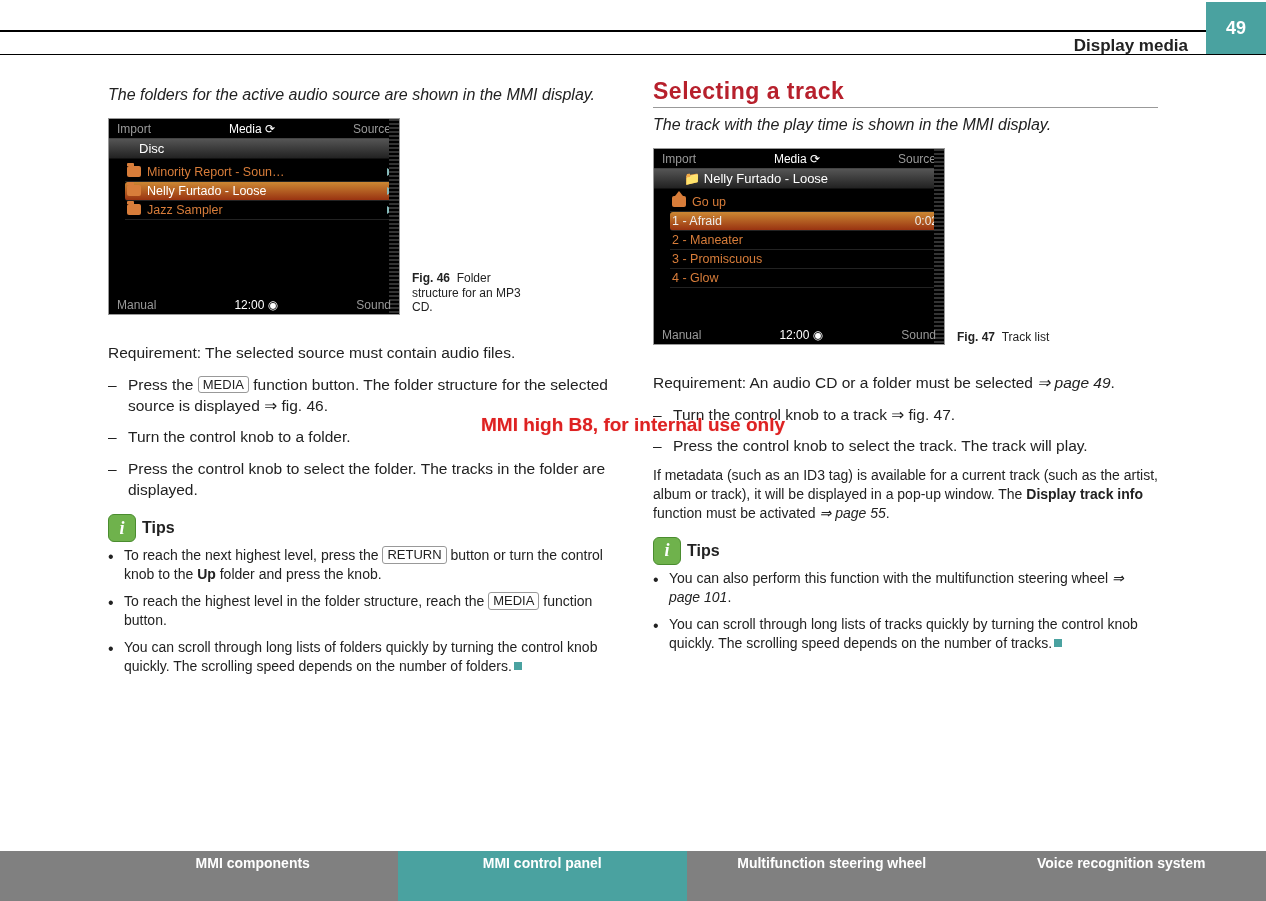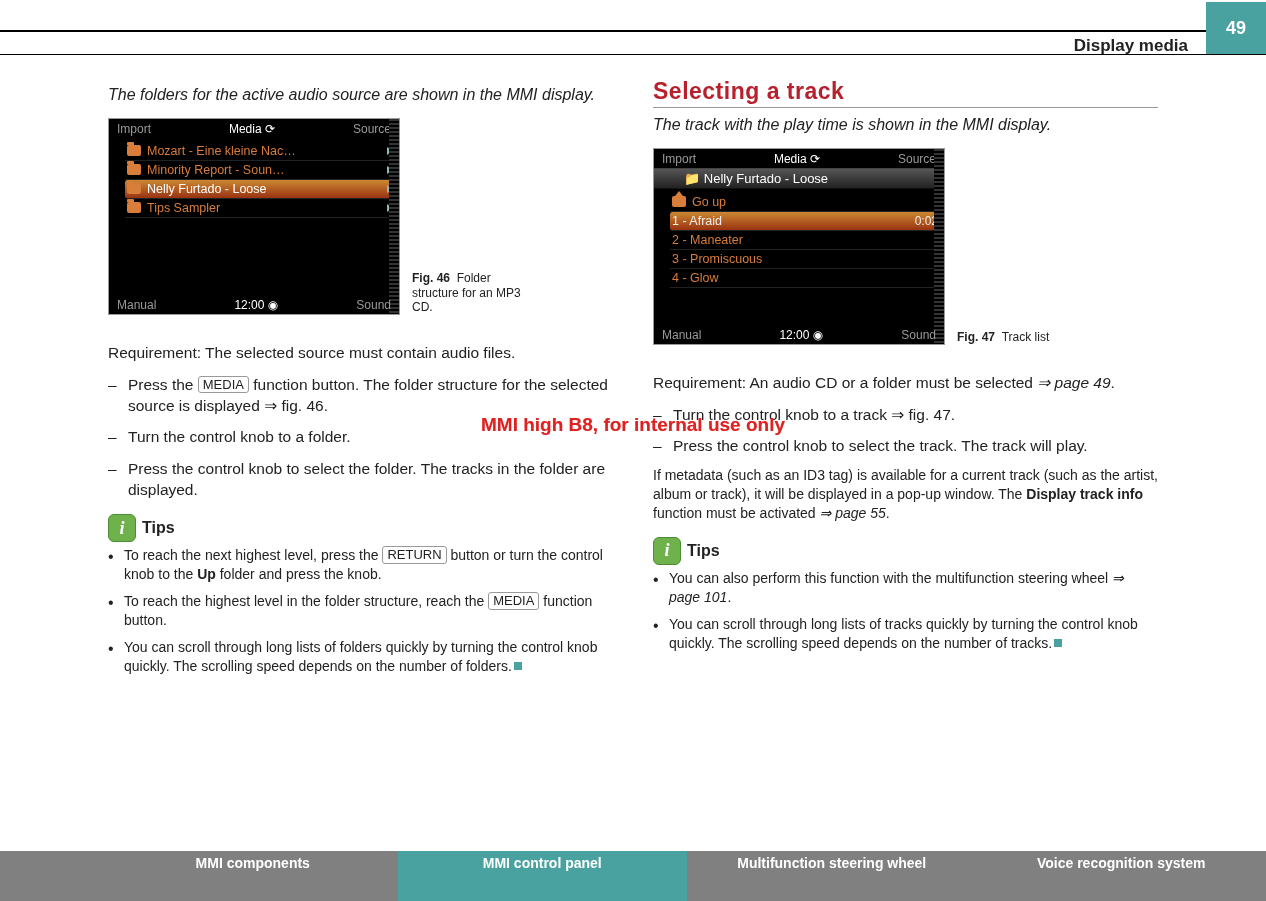--- a/index.html
+++ b/index.html
@@ -234,39 +234,35 @@
     <p class="intro">The folders for the active audio source are shown in the MMI display.</p>
 
     <div class="figure-block">
       <div class="mmi-screen">
         <div class="mmi-side-strip"></div>
         <div class="mmi-top">
           <span>Import</span>
           <span class="center"><span>Media</span> ⟳</span>
           <span>Source</span>
         </div>
+        <div class="mmi-title-bar">Disc</div>
         <div class="mmi-list">
-          <div class="mmi-row">
-              <span class="folder-icon"></span>
-              <span>Mozart - Eine kleine Nac…</span>
-              <span class="play-tri"></span>
-            </div>
           <div class="mmi-row">
               <span class="folder-icon"></span>
               <span>Minority Report - Soun…</span>
               <span class="play-tri"></span>
             </div>
           <div class="mmi-row highlight">
               <span class="folder-icon"></span>
               <span>Nelly Furtado - Loose</span>
               <span class="play-tri"></span>
             </div>
           <div class="mmi-row">
               <span class="folder-icon"></span>
-              <span>Tips Sampler</span>
+              <span>Jazz Sampler</span>
               <span class="play-tri"></span>
             </div>
         </div>
         <div class="mmi-bottom">
           <span>Manual</span>
           <span class="clock"><span>12:00</span> ◉</span>
           <span>Sound</span>
         </div>
       </div>
       <div class="fig-caption">

